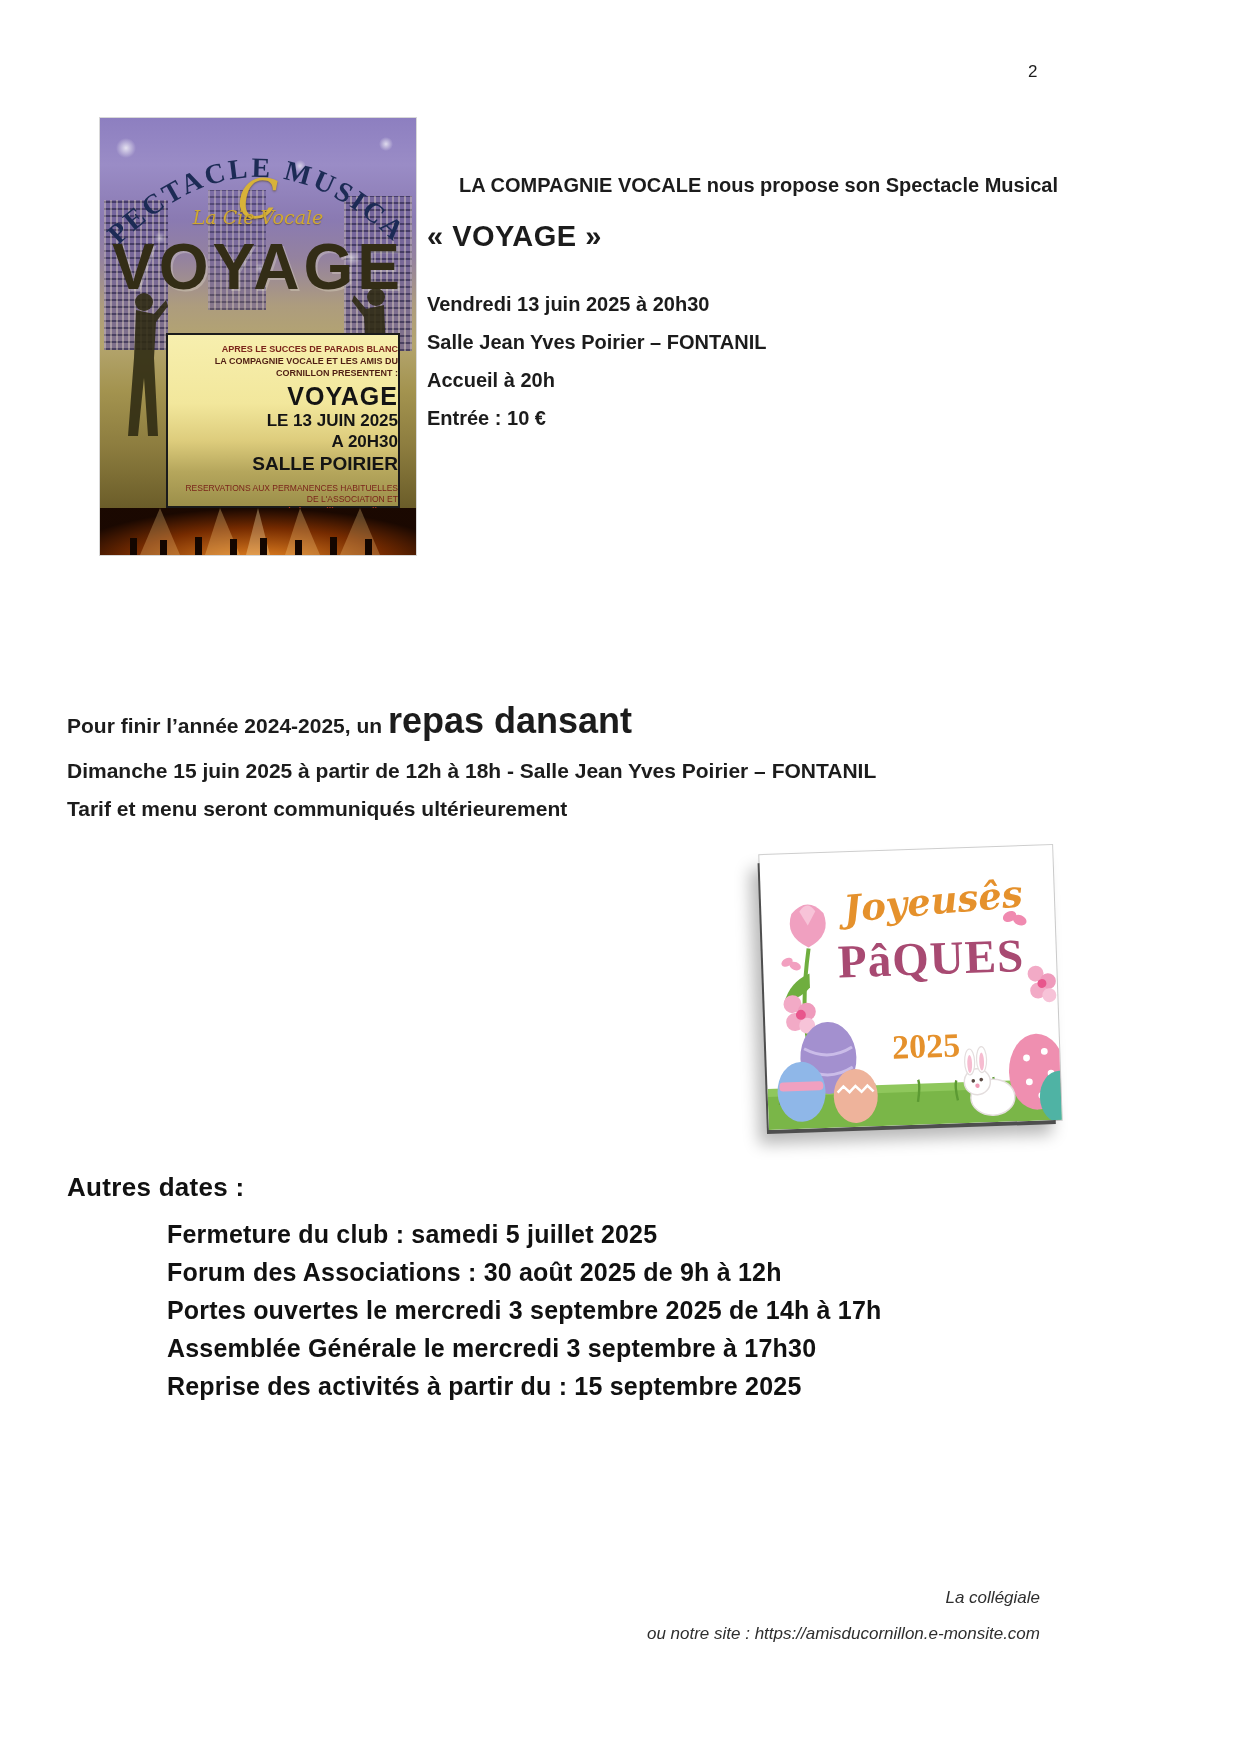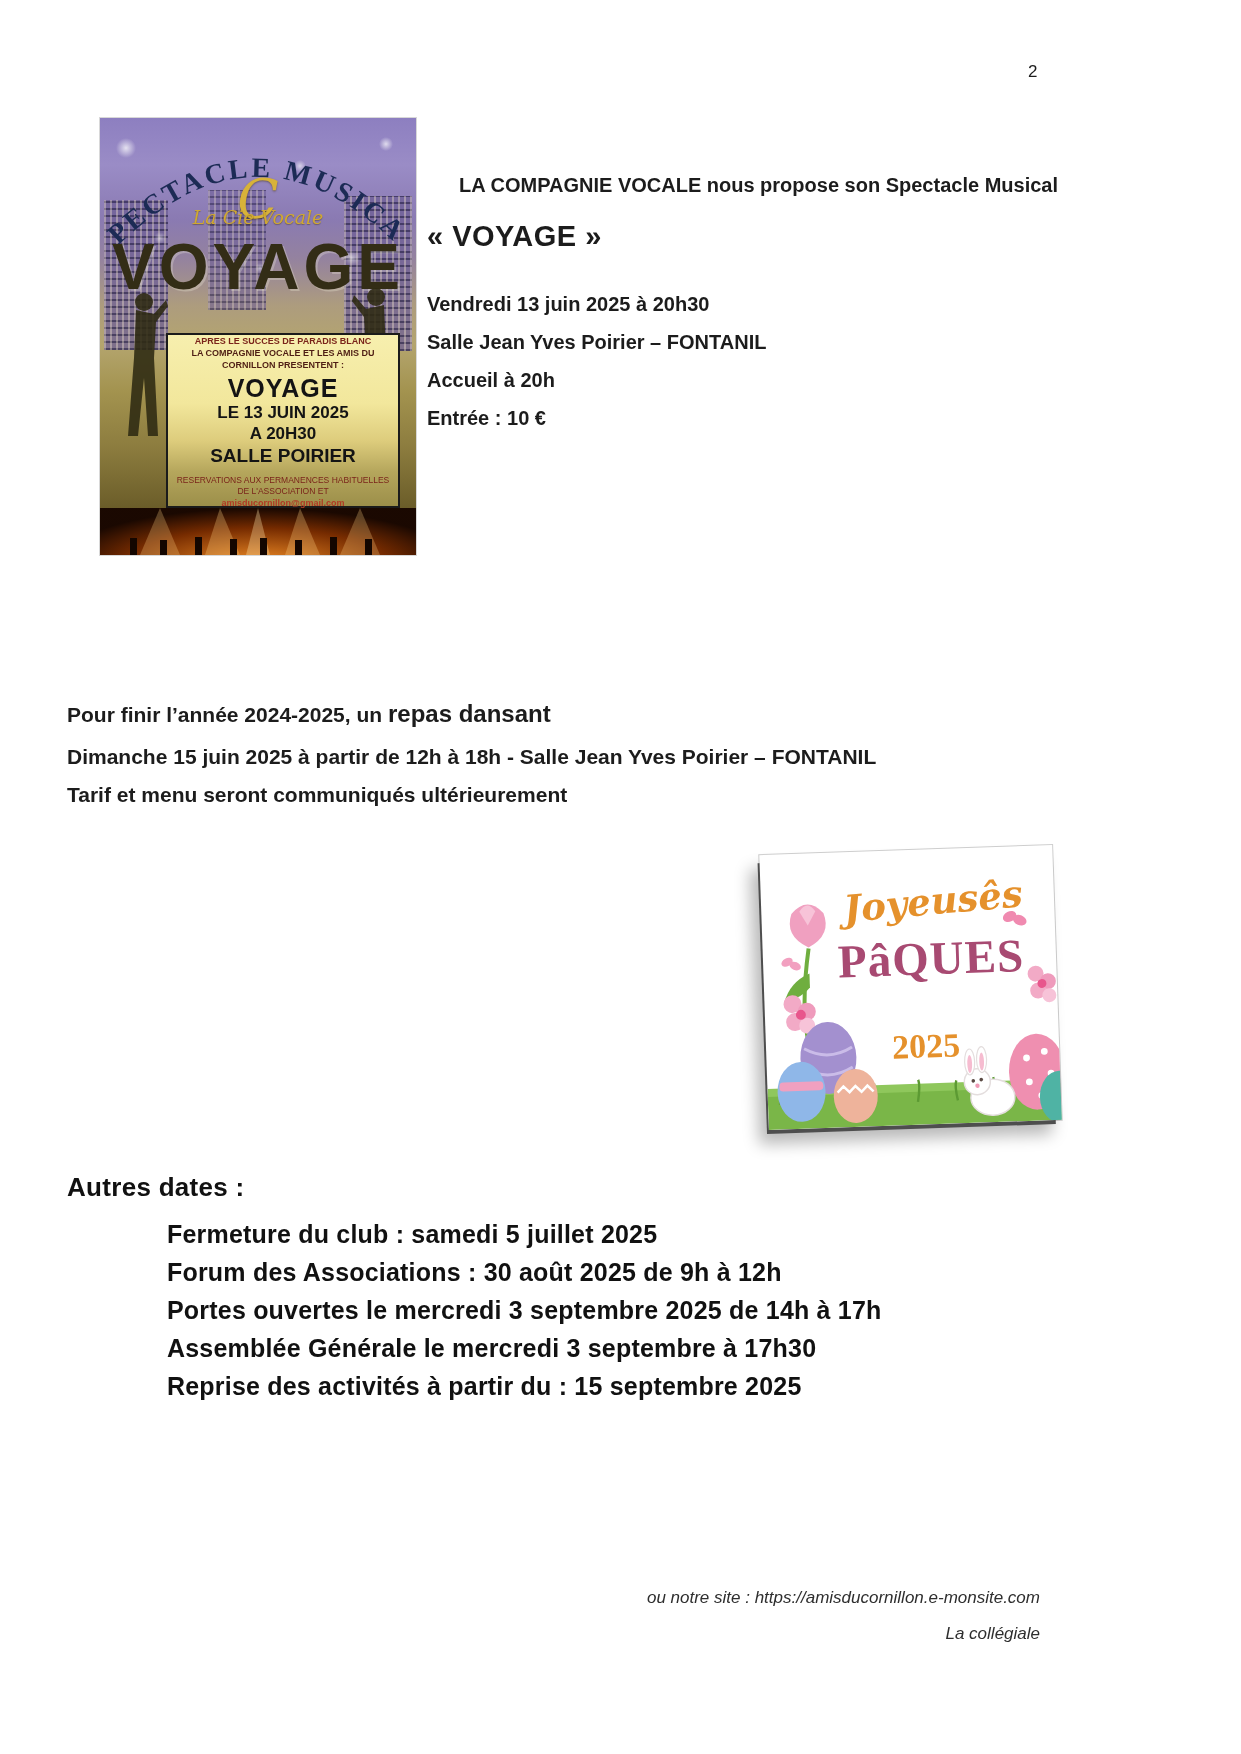--- a/index.html
+++ b/index.html
@@ -33,23 +33,23 @@
   .logo-wrap{position:absolute;left:0;top:62px;width:316px;text-align:center;}
   .logo-c{font-family:"DejaVu Serif",serif;font-style:italic;font-size:54px;
           color:#d7b23a;line-height:40px;text-shadow:0 1px 2px rgba(60,40,0,.5);}
   .logo-script{font-family:"DejaVu Serif",serif;font-style:italic;font-size:19px;
           color:#cfa832;margin-top:-14px;text-shadow:0 1px 1px rgba(60,40,0,.4);}
   .voyage-big{position:absolute;left:0;top:112px;width:316px;text-align:center;
           font-size:64px;font-weight:bold;letter-spacing:4px;color:#332d16;
           text-shadow:2px 2px 0 rgba(255,255,230,.25);}
   .singer{position:absolute;opacity:.88;}
   .poster-box{position:absolute;left:66px;top:215px;width:234px;height:175px;
-          border:2px solid #1b1b1b;box-sizing:border-box;text-align:center;
+          border:2px solid #1b1b1b;box-sizing:border-box;text-align:right;
           background:linear-gradient(180deg,#f7efae 0%,#f2e79c 40%,#ddcc7c 62%,#b5a65c 80%,#9c8f4a 100%);
-          padding-top:0;}
+          padding-top:8px;}
   .pb-s{font-size:9px;font-weight:bold;line-height:12px;}
   .pb-red{color:#7a241a;}
   .pb-dark{color:#4f1e14;}
   .pb-title{font-size:25px;font-weight:bold;color:#141414;line-height:28px;margin-top:3px;letter-spacing:1px;}
   .pb-date{font-size:17px;font-weight:bold;color:#141414;line-height:21px;}
   .pb-venue{font-size:19px;font-weight:bold;color:#141414;line-height:23px;}
   .pb-resa{font-size:8.5px;font-weight:normal;color:#7a241a;line-height:11px;}
   .pb-mail{font-size:9px;font-weight:bold;color:#b03a24;line-height:12px;}
   .mt8{margin-top:8px;}
   .poster-photo{position:absolute;left:0;bottom:0;width:316px;height:47px;background:
@@ -58,21 +58,21 @@
 
   
   .intro{position:absolute;left:427px;top:168px;width:660px;color:#1c1c1c;}
   .intro-head{font-size:20px;font-weight:bold;line-height:34px;margin-left:32px;}
   .intro-title{font-size:29px;font-weight:bold;margin-top:18px;letter-spacing:.5px;}
   .intro-details{margin-top:32px;font-size:20px;font-weight:bold;line-height:38px;}
 
   
   .repas{position:absolute;left:67px;top:700px;width:1120px;color:#1c1c1c;}
   .repas-lead{font-size:21px;font-weight:bold;}
-  .repas-big{font-size:24px;font-weight:bold;}
+  .repas-big{font-size:36px;font-weight:bold;}
   .repas-line{font-size:21px;font-weight:bold;line-height:38px;margin-top:10px;}
 
   
   .easter{position:absolute;left:764px;top:850px;width:293px;height:275px;background:#fff;
      transform:rotate(-2deg);transform-origin:50% 50%;
      box-shadow:-4px 6px 0 -2px #4e4e4e, -10px 14px 16px rgba(0,0,0,.28), 0 0 0 1px #cfcfcf;}
   .easter svg{position:absolute;inset:0;}
   .e-script{position:absolute;left:62px;top:30px;width:220px;text-align:center;z-index:2;
      font-family:"DejaVu Serif",serif;font-style:italic;font-weight:bold;font-size:37px;
      color:#e5912c;transform:rotate(-3deg);}
@@ -274,17 +274,17 @@
     <div class="dates-list">
       <div>Fermeture du club : samedi 5 juillet 2025</div>
       <div>Forum des Associations : 30 août 2025 de 9h à 12h</div>
       <div>Portes ouvertes le mercredi 3 septembre 2025 de 14h à 17h</div>
       <div>Assemblée Générale le mercredi 3 septembre à 17h30</div>
       <div>Reprise des activités à partir du : 15 septembre 2025</div>
     </div>
   </div>
 
   <div class="footer">
+    <div>La collégiale</div>
     <div>ou notre site : https://amisducornillon.e-monsite.com</div>
-    <div>La collégiale</div>
   </div>
 
 </div>
 
 </body></html>

